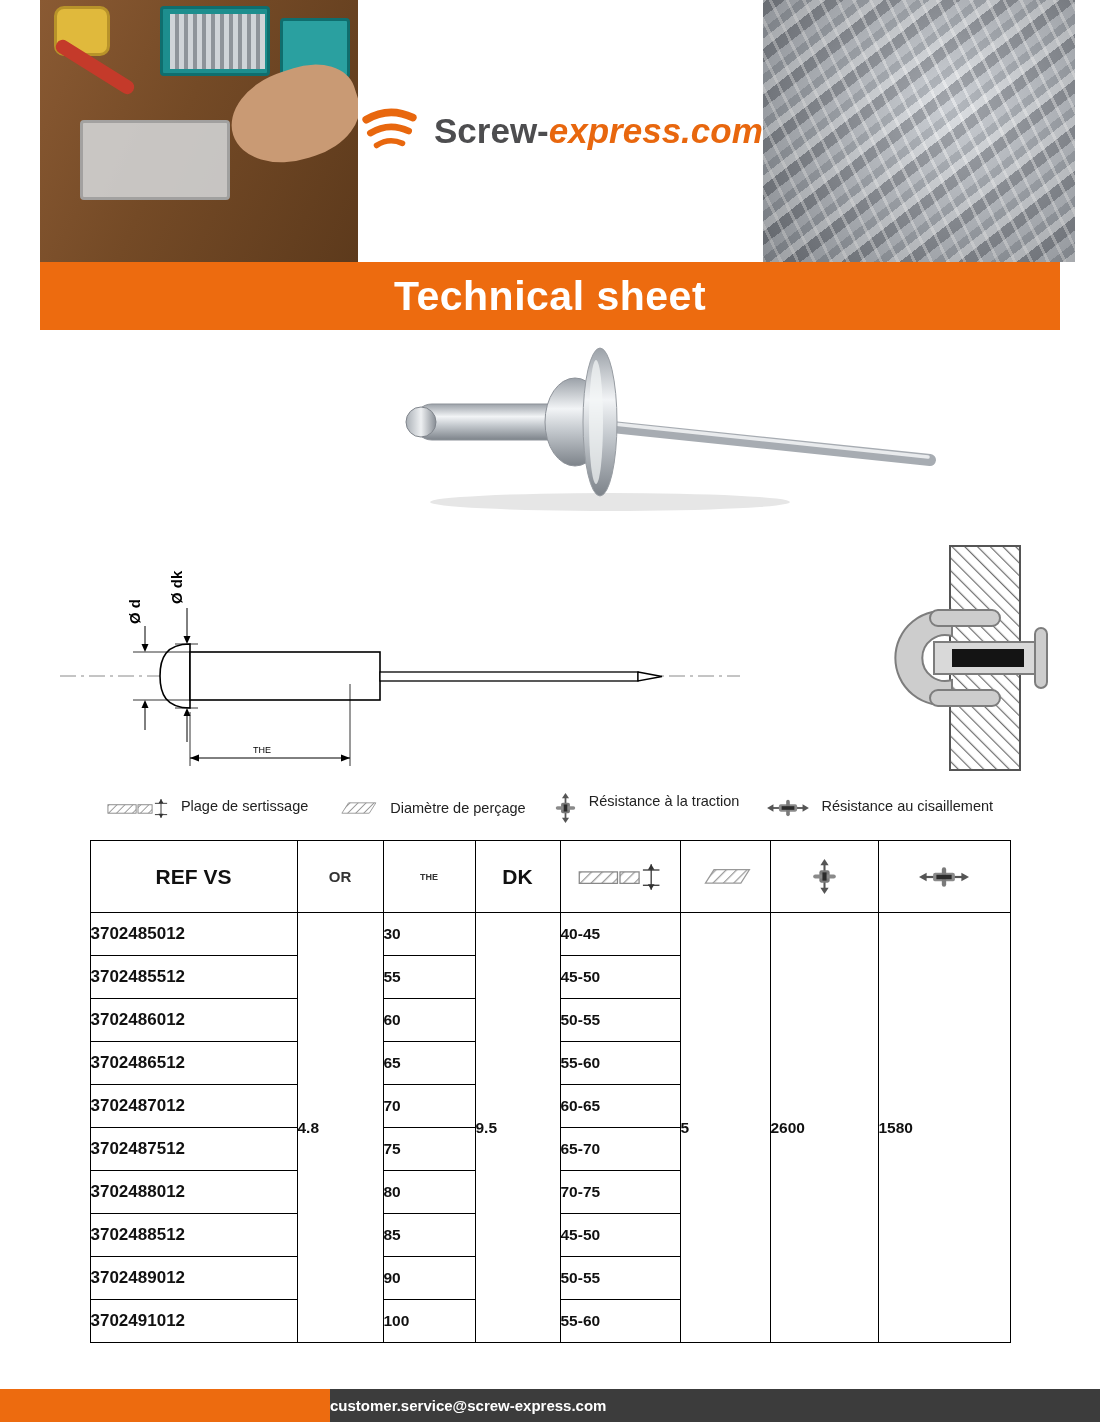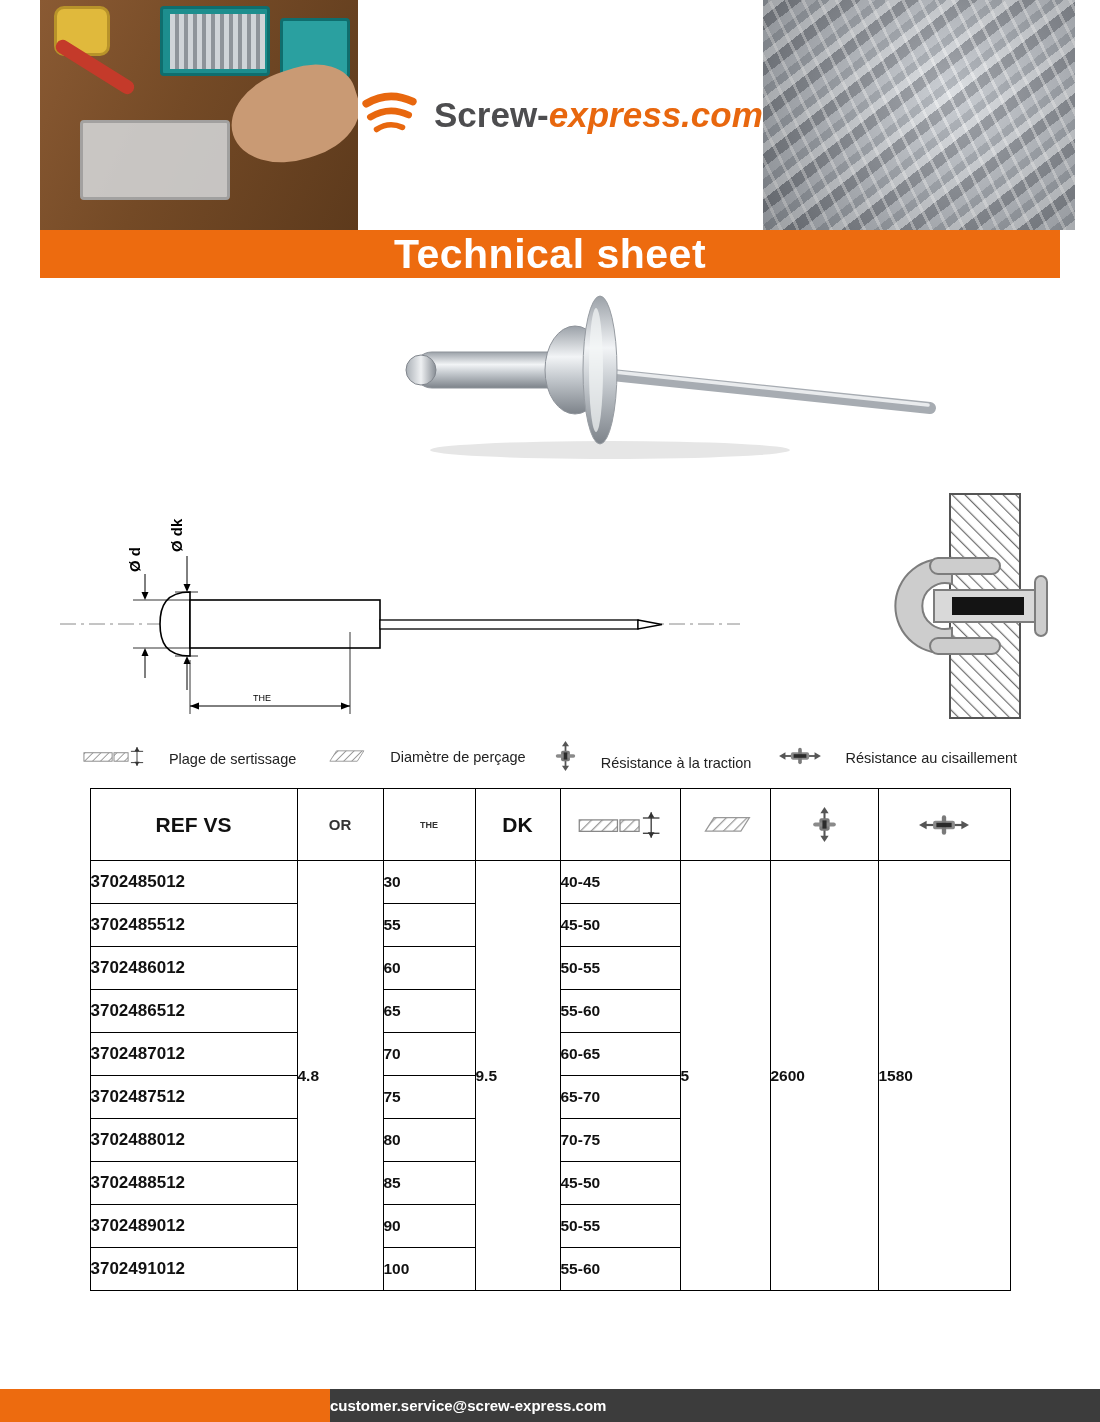--- a/index.html
+++ b/index.html
@@ -1,56 +1,56 @@
 <!DOCTYPE html>
 <html><head>
 <meta charset="utf-8">
 <style>
   *{margin:0;padding:0;box-sizing:border-box}
   html,body{background:#fff}
   body{width:1100px;font-family:"Liberation Sans","DejaVu Sans",sans-serif;color:#111}
   .page{width:1100px;height:1422px;background:#fff;display:flex;flex-direction:column;overflow:hidden;position:relative}
 
   
-  .header{display:flex;height:230px;padding:0 40px;align-items:stretch}
+  .header{display:flex;height:262px;padding:0 40px;align-items:stretch}
   .photo{position:relative;overflow:hidden;flex:none}
   .photo-left{width:318px;background:linear-gradient(115deg,#8a5a33 0%,#744a26 45%,#5d3a1c 100%)}
   .photo-right{width:312px;background:
       repeating-linear-gradient(64deg, rgba(255,255,255,.45) 0 3px, rgba(255,255,255,0) 3px 15px),
       repeating-linear-gradient(-38deg,#cfd3d8 0 8px,#9aa0a8 8px 16px,#b8bdc4 16px 25px,#82878f 25px 36px)}
   .photo-right::after{content:"";position:absolute;inset:0;background:radial-gradient(circle at 60% 40%,rgba(255,255,255,.25),rgba(0,0,0,.25))}
   .deco{position:absolute}
   .d-tray1{left:120px;top:6px;width:110px;height:70px;background:#1d8e8e;border:3px solid #0f6e6e;border-radius:4px}
   .d-tray2{left:240px;top:18px;width:70px;height:60px;background:#2aa0a0;border:3px solid #0f6e6e;border-radius:4px}
   .d-tray3{left:40px;top:120px;width:150px;height:80px;background:#d7dbde;border:3px solid #aab0b5;border-radius:4px;opacity:.85}
   .d-screws{left:130px;top:14px;width:95px;height:55px;background:repeating-linear-gradient(90deg,#cfd4d8 0 5px,#8e949a 5px 9px)}
   .d-hand{left:190px;top:70px;width:130px;height:90px;background:#c99a74;border-radius:50% 40% 45% 50%;transform:rotate(-18deg)}
   .d-tool{left:10px;top:60px;width:90px;height:14px;background:#c43a2a;border-radius:7px;transform:rotate(32deg)}
   .d-tape{left:14px;top:6px;width:56px;height:50px;background:#e0b93c;border-radius:10px;border:3px solid #b8932a}
   .logo-zone{flex:1;display:flex;align-items:center;justify-content:center;gap:14px;background:#fff}
   .logo-text{font-size:35px;font-weight:bold;white-space:nowrap}
   .logo-dark{color:#4d4d4f}
   .logo-orange{color:#e8670e;font-style:italic}
 
   
-  .banner{height:48px;margin:0 40px;background:#ed6b0f;display:flex;align-items:center;justify-content:center}
+  .banner{height:68px;margin:0 40px;background:#ed6b0f;display:flex;align-items:center;justify-content:center}
   .banner span{color:#fff;font-size:41px;font-weight:bold;letter-spacing:.5px}
 
   
   .photo-row{height:196px;position:relative}
   .photo-row svg{display:block}
 
   
   .diagram-row{height:258px;display:flex;align-items:flex-start}
   .dim-draw{margin-left:40px}
   .cross-draw{margin-left:30px;margin-top:14px}
 
   
   .legend{margin-top:6px;display:flex;justify-content:center;align-items:center;gap:28px;height:36px}
-  .legend-item{display:flex;align-items:flex-end;gap:24px}
+  .legend-item{display:flex;align-items:flex-start;gap:12px}
   .legend-item .lbl{font-size:14.5px;color:#222}
 
   
   table{border-collapse:collapse;margin:14px auto 0;table-layout:fixed}
   th,td{border:1px solid #000;vertical-align:middle;background:#fff}
   thead tr{height:72px}
   tbody tr{height:43px}
   .c-ref{font-weight:bold;font-size:17px}
   .c-val{font-weight:bold;font-size:15.5px}
   th.h-ref{font-weight:bold;font-size:21px}

